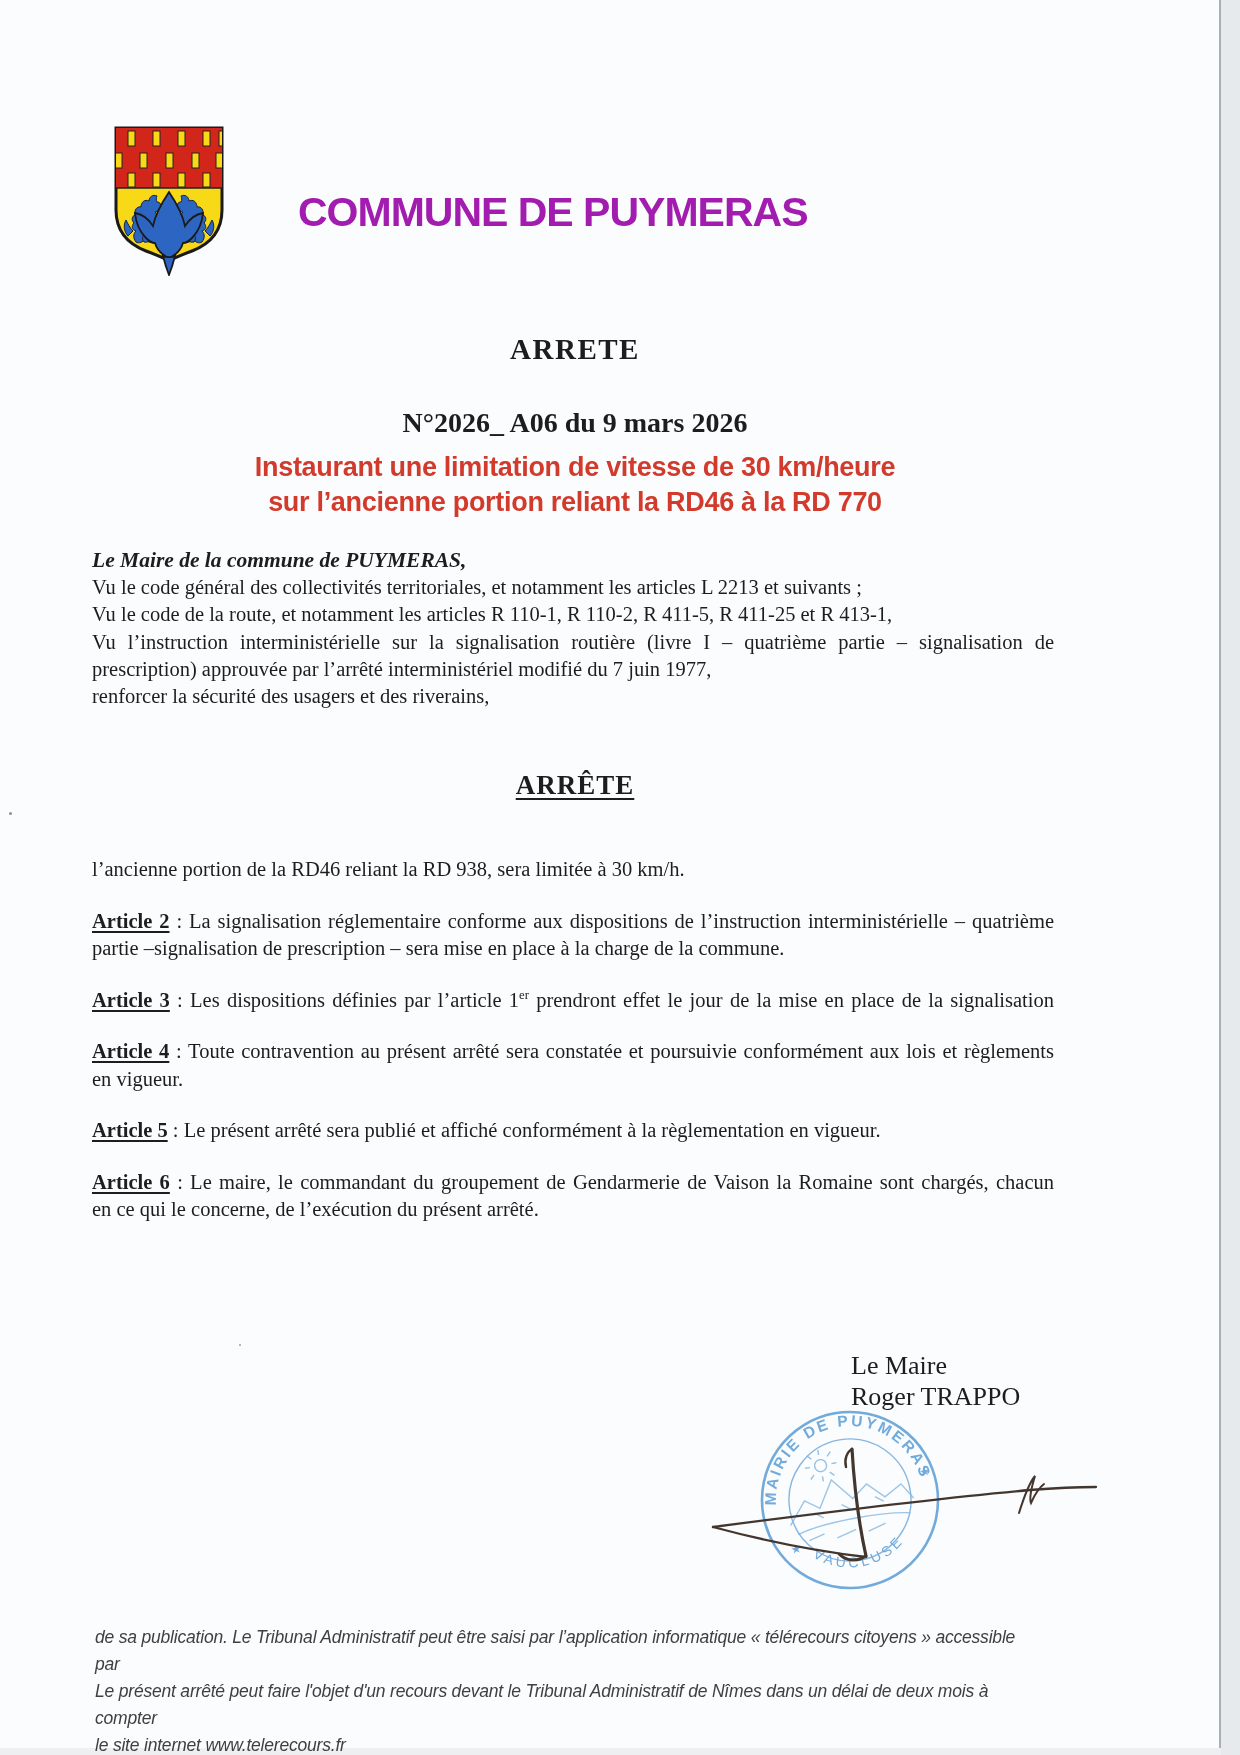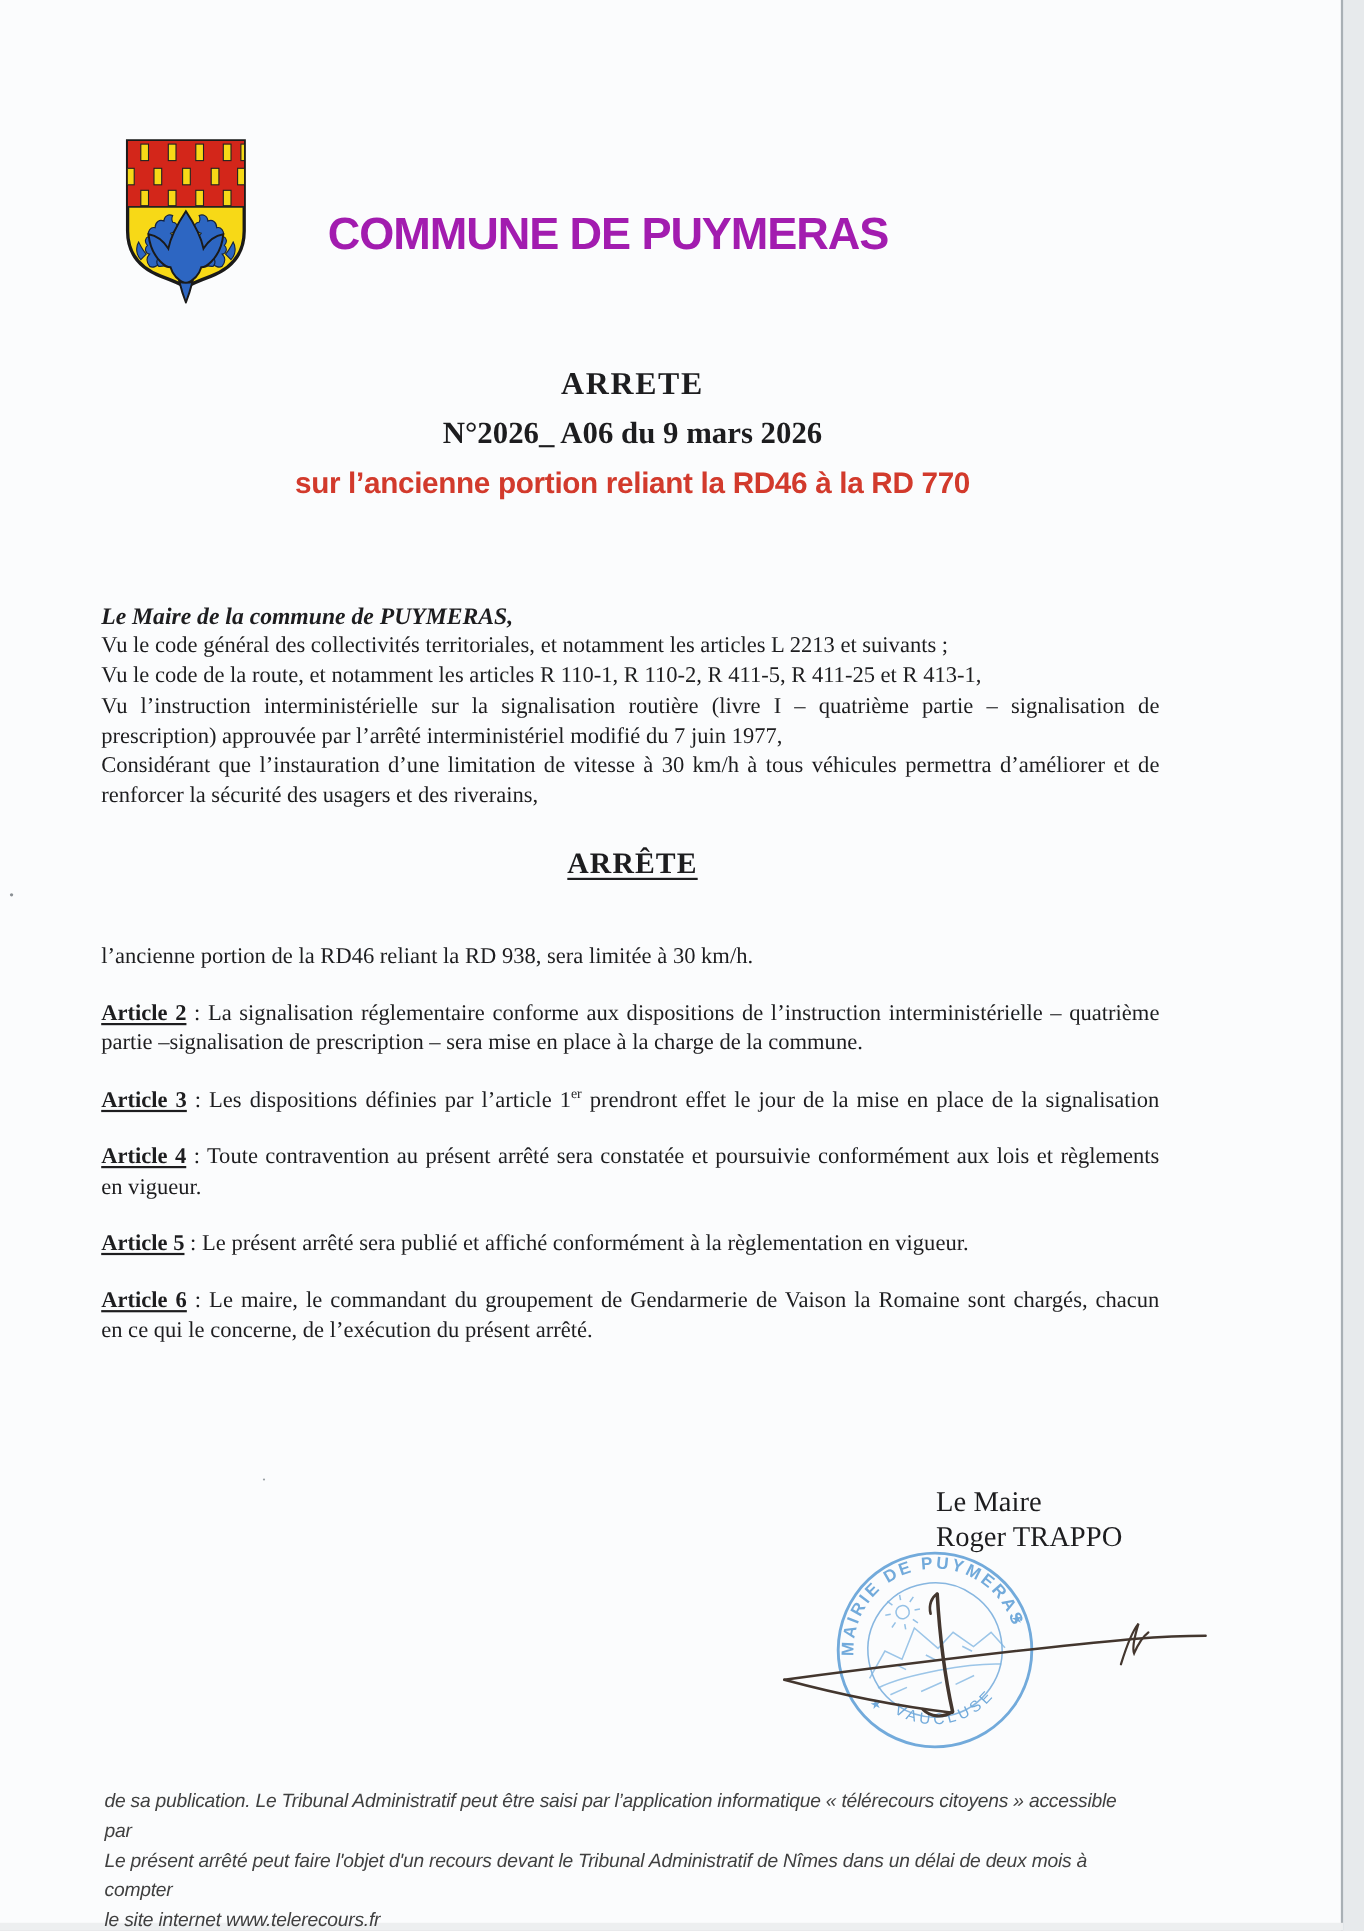--- a/index.html
+++ b/index.html
@@ -29,21 +29,21 @@
   .commune-title{
     position:absolute;left:190px;top:68px;
     font-family:"Liberation Sans", sans-serif;
     font-weight:bold;font-size:41px;line-height:40px;
     letter-spacing:-1px;color:#a21caf;white-space:nowrap;
   }
 
   
   .headings{position:absolute;left:90px;top:322px;width:970px;text-align:center;}
   .doc-title{font-size:29px;line-height:38px;font-weight:bold;letter-spacing:1.5px;padding-top:8px;}
-  .doc-number{font-size:28px;line-height:30px;font-weight:bold;margin-top:12px;}
+  .doc-number{font-size:28px;line-height:30px;font-weight:bold;margin-top:40px;}
   .doc-subtitle{
     margin-top:12px;
     font-family:"Liberation Sans", sans-serif;
     font-weight:bold;font-size:27px;line-height:35px;
     letter-spacing:-0.3px;color:#d23a2c;
   }
 
   
   .preamble{position:absolute;left:92px;top:546px;width:962px;}
   .opening{font-weight:bold;font-style:italic;font-size:21.5px;line-height:28px;}
@@ -135,31 +135,31 @@
         <path d="M55,132 C57,140 59,146 61,151 C63,146 65,140 67,132 C64,133.5 58,133.5 55,132 Z"></path>
       </g>
     </svg>
     <div class="commune-title">COMMUNE DE PUYMERAS</div>
   </div>
 
   <div class="headings">
     <div class="doc-title">ARRETE</div>
     <div class="doc-number">N°2026_ A06 du 9 mars 2026</div>
     <div class="doc-subtitle">
+      <div>Instaurant une limitation de vitesse de 30 km/heure</div>
       <div>sur l’ancienne portion reliant la RD46 à la RD 770</div>
     </div>
   </div>
 
   <div class="preamble">
     <div class="opening">Le Maire de la commune de PUYMERAS,</div>
     <div class="bline">Vu le code général des collectivités territoriales, et notamment les articles L 2213 et suivants ;</div>
     <div class="bline">Vu le code de la route, et notamment les articles R 110-1, R 110-2, R 411-5, R 411-25 et R 413-1,</div>
     <div class="bline jstretch">Vu l’instruction interministérielle sur la signalisation routière (livre I – quatrième partie – signalisation de</div>
     <div class="bline">prescription) approuvée par l’arrêté interministériel modifié du 7 juin 1977,</div>
-    <div class="bline jstretch">Considérant que l’instauration d’une limitation de vitesse à 30 km/h à tous véhicules permettra d’améliorer et de</div>
     <div class="bline">renforcer la sécurité des usagers et des riverains,</div>
   </div>
 
   <div class="decree-heading">
     <span>ARRÊTE</span>
   </div>
 
   <div class="articles">
 
     <div class="article">

